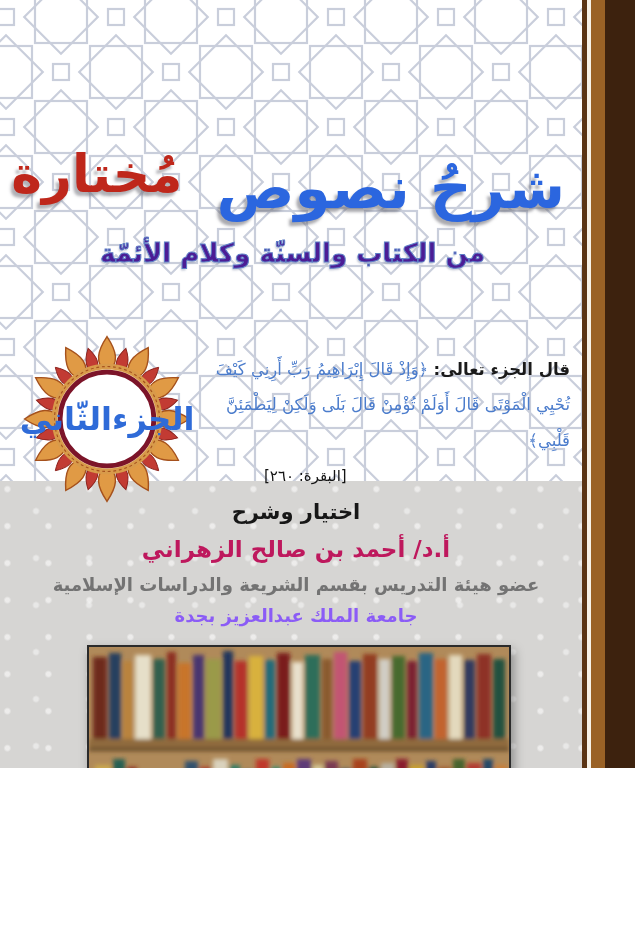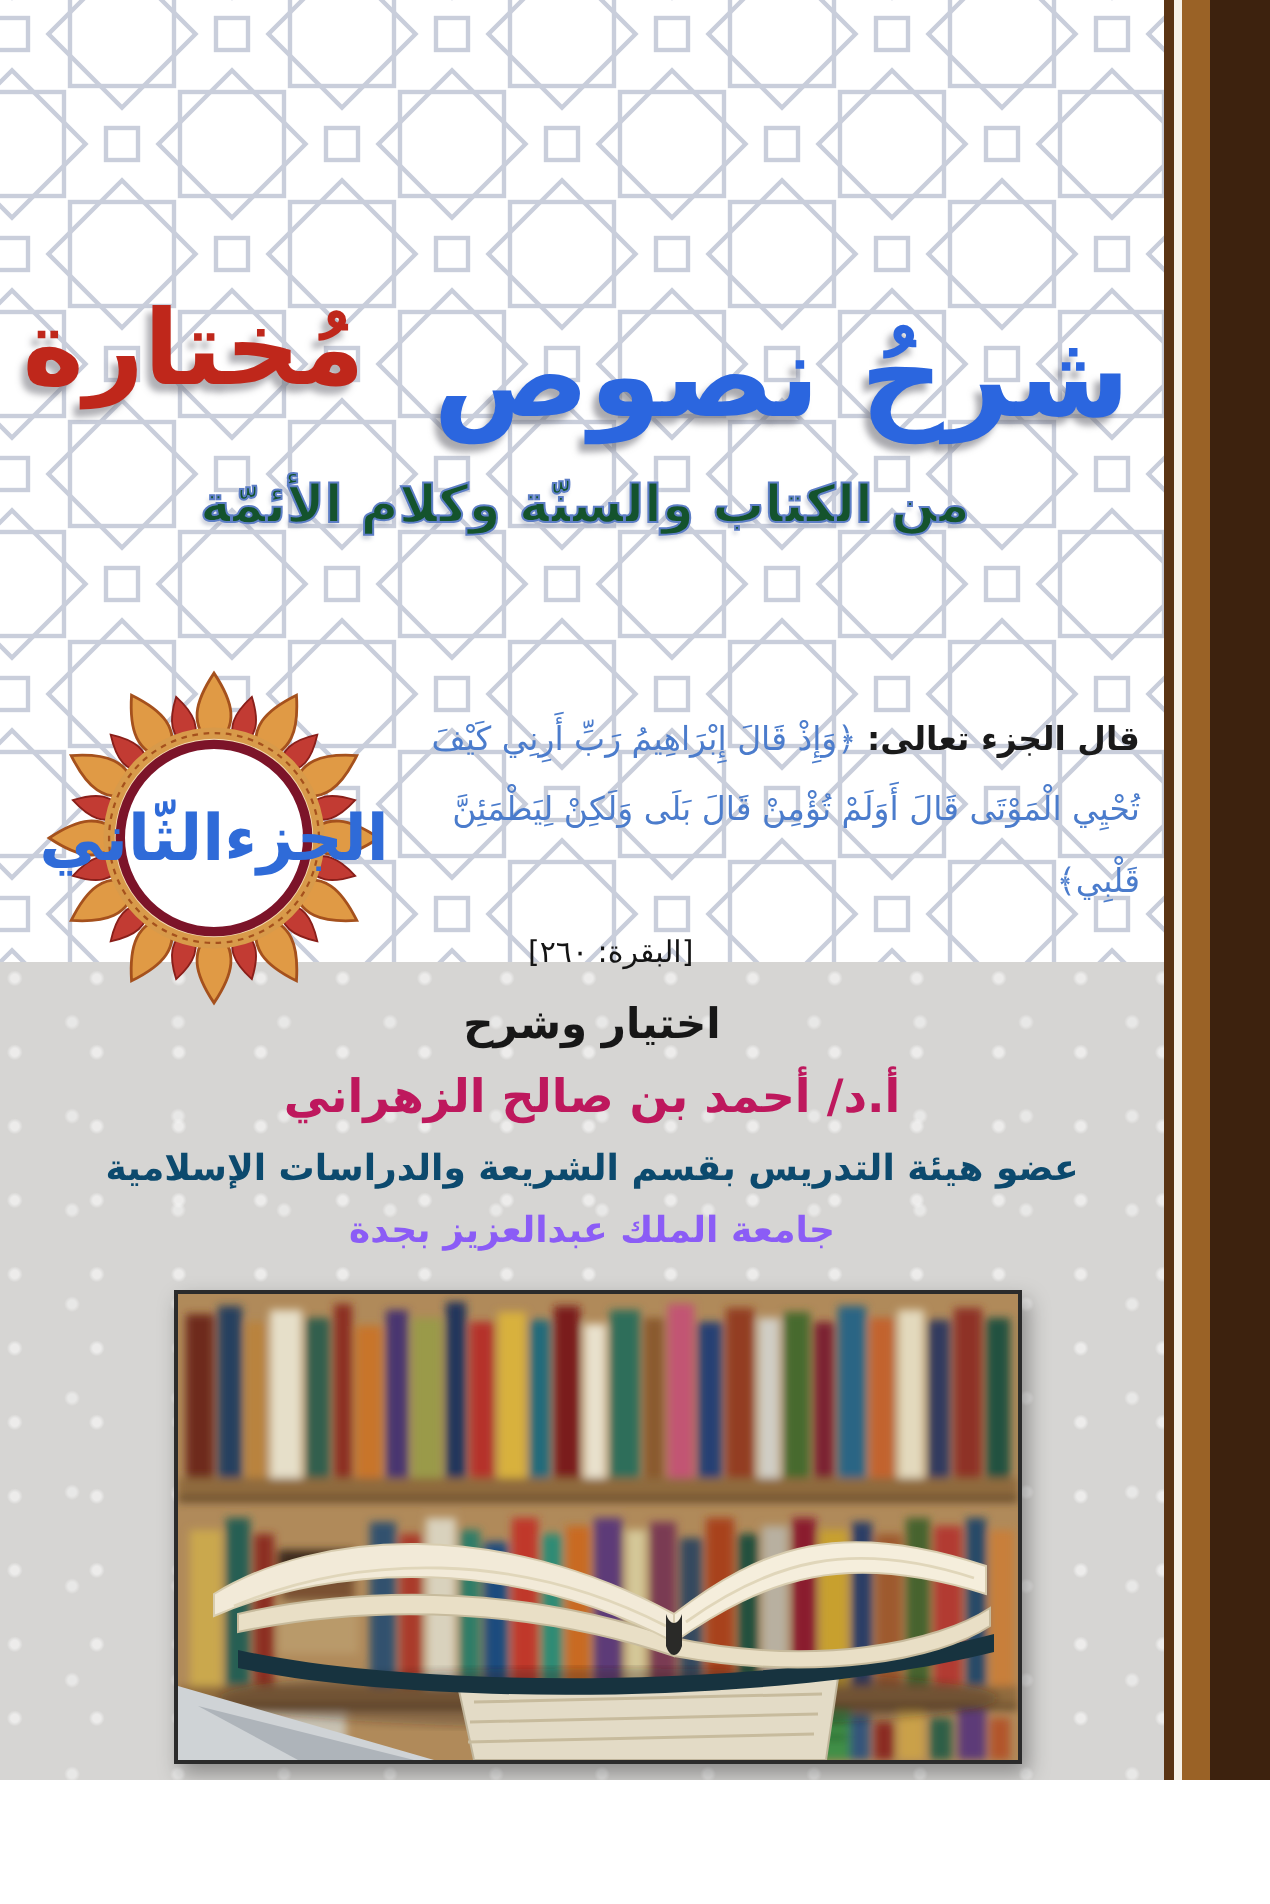--- a/index.html
+++ b/index.html
@@ -1,16 +1,16 @@
 <!DOCTYPE html>
 <html lang="ar" dir="rtl"><head>
 <meta charset="utf-8">
 <style>
   html,body{margin:0;padding:0;background:#ffffff;}
-  .page{position:relative;width:635px;height:890px;overflow:hidden;
+  .page{position:relative;width:635px;height:768px;overflow:hidden;
         font-family:"DejaVu Sans",sans-serif;background:#fff;}
 
   
   .bg-top{position:absolute;left:0;top:0;width:582px;height:481px;background:#fff;}
   .bg-top svg{display:block;}
   .bg-bottom{position:absolute;left:0;top:481px;width:582px;height:471px;
       background:
         radial-gradient(circle at 18% 22%, rgba(255,255,255,.55) 0 2px, rgba(255,255,255,0) 4px),
         radial-gradient(circle at 68% 64%, rgba(255,255,255,.45) 0 2px, rgba(255,255,255,0) 4px),
         #d6d5d3;
@@ -25,21 +25,21 @@
 
   
   .title{position:absolute;left:20px;top:118px;width:545px;text-align:center;
          direction:rtl;font-weight:bold;font-size:58px;line-height:1.1;
          letter-spacing:1px;white-space:nowrap;}
   .title .t-main{color:#2b66df;text-shadow:-3px 4px 3px rgba(100,100,110,.55);}
   .title .t-accent{color:#bf271b;display:inline-block;position:relative;top:-16px;
                    font-size:52px;margin-right:14px;
                    text-shadow:-3px 4px 3px rgba(100,100,110,.5);}
   .subtitle{position:absolute;left:20px;top:238px;width:545px;text-align:center;
-            direction:rtl;font-size:26px;font-weight:bold;color:#14532d;
+            direction:rtl;font-size:26px;font-weight:bold;color:#4c1d95;
             -webkit-text-stroke:1px #5d7ec6;
             text-shadow:0 0 2px #ffffff, -1px 2px 2px rgba(120,130,160,.45);}
 
   
   .medallion{position:absolute;left:18px;top:330px;width:178px;height:178px;}
   .medallion svg{position:absolute;left:0;top:0;}
   .med-text{position:absolute;left:0;top:0;width:178px;height:178px;
             display:flex;flex-direction:row;align-items:center;justify-content:center;
             direction:rtl;color:#2f6bd8;font-weight:bold;font-size:32px;line-height:1.45;}
 
@@ -48,21 +48,21 @@
          text-align:right;font-size:16.5px;line-height:2.15;color:#1a1a1a;}
   .verse .v-intro{color:#1a1a1a;font-weight:bold;}
   .verse .v-text{color:#4b7ccc;}
   .verse .v-ref{direction:rtl;text-align:left;padding-left:56px;margin-top:2px;
                 color:#141414;font-weight:normal;font-size:15px;}
 
   
   .byline{position:absolute;left:10px;top:500px;width:572px;text-align:center;direction:rtl;}
   .byline .role{font-size:21px;font-weight:bold;color:#171717;margin-bottom:12px;}
   .byline .author{font-size:23px;font-weight:bold;color:#be185d;margin-bottom:12px;}
-  .byline .aff1{font-size:18px;font-weight:bold;color:#0c4a6e;margin-bottom:10px;}
+  .byline .aff1{font-size:18px;font-weight:bold;color:#737373;margin-bottom:10px;}
   .byline .aff2{font-size:18px;font-weight:bold;color:#8b5cf6;}
 
   
   .photo{position:absolute;left:87px;top:645px;width:420px;height:233px;
          border:2px solid #2b2b2b;box-shadow:3px 5px 10px rgba(0,0,0,.35);
          background:#b08a5a;overflow:hidden;}
   .photo svg{display:block;}
 
   
   .date{position:absolute;left:10px;top:900px;width:572px;text-align:left;

